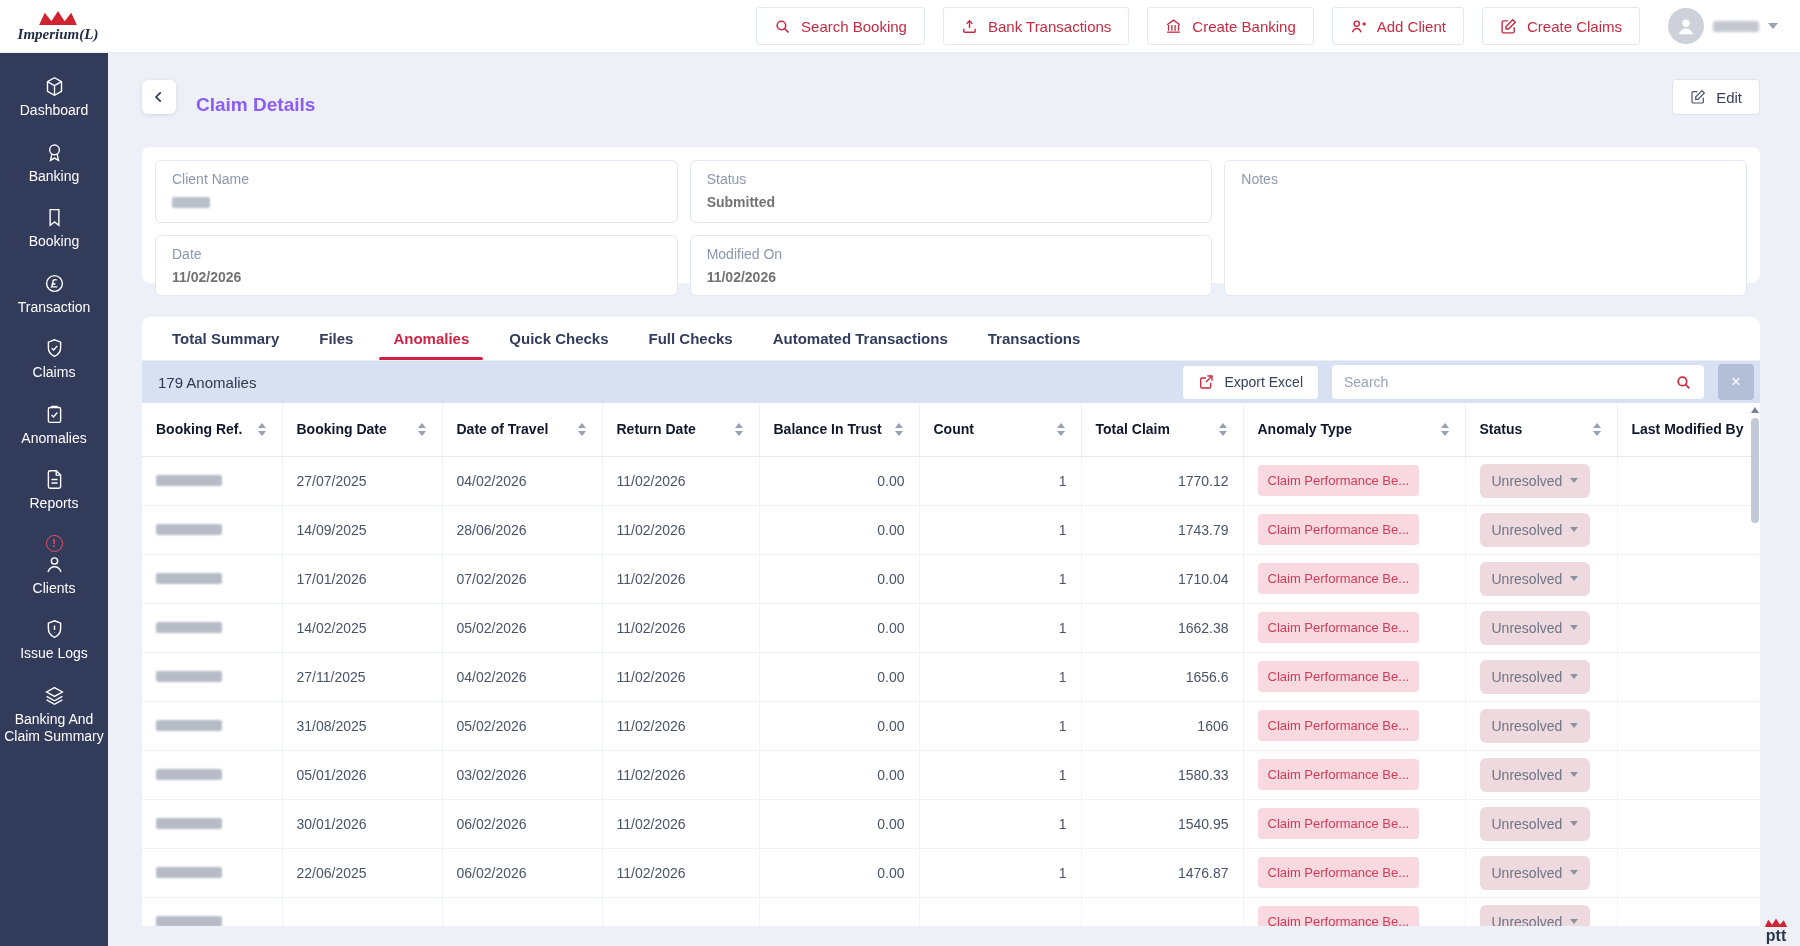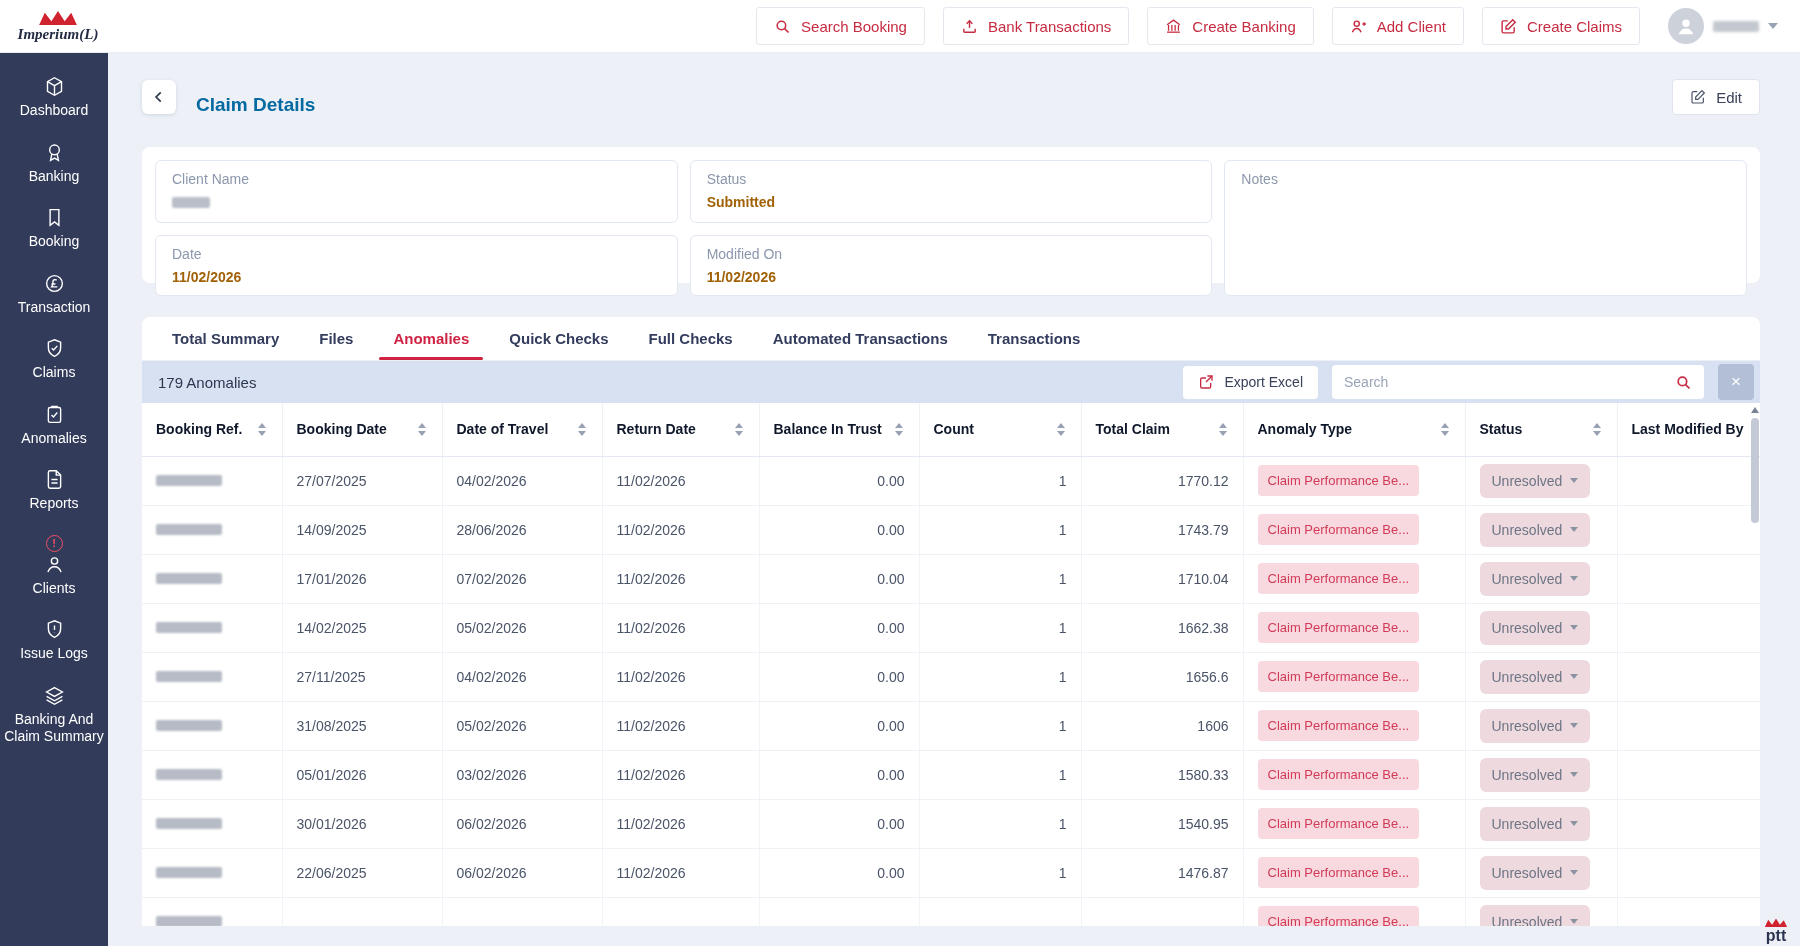--- a/index.html
+++ b/index.html
@@ -58,36 +58,36 @@
   
   .main { position:absolute; left:108px; top:53px; width:1692px; height:893px; padding:26px 40px 0 34px; }
 
   .title-row { display:flex; align-items:center; gap:20px; height:36px; }
   .back-btn {
     width:34px; height:34px; background:#fff; border:none; border-radius:6px;
     box-shadow:0 1px 4px rgba(40,50,80,.14); display:flex; align-items:center; justify-content:center;
     cursor:pointer; color:#333c52;
   }
   .back-btn svg { width:14px; height:14px; }
-  .page-title { font-size:19px; font-weight:700; color:#0369a1;margin-top:16px; }
+  .page-title { font-size:19px; font-weight:700; color:#8b5cf6;margin-top:16px; }
   .edit-btn {
     margin-left:auto; display:flex; align-items:center; gap:10px; height:36px; padding:0 17px;
     background:#fff; border:1px solid #dfe3ec; border-radius:4px;
     color:#39425a; font-size:15px; cursor:pointer; font-family:inherit;
   }
   .edit-btn svg { width:16px; height:16px; color:#4a5468; }
 
   .details-card {
     margin-top:32px; background:#fff; border-radius:8px; padding:13px;
     display:grid; grid-template-columns:1fr 1fr 1fr; grid-template-rows:1fr 1fr; gap:12px; height:136px;
   }
   .field-box { border:1px solid #e2e8f1; border-radius:6px; padding:10px 16px; background:#fff; }
   .field-notes { grid-column:3; grid-row:1 / span 2; }
   .field-label { font-size:14px; color:#8b97ac; margin-bottom:7px; }
-  .field-value { font-size:14px; font-weight:600; color:#a16207; }
+  .field-value { font-size:14px; font-weight:600; color:#737373; }
   .redact { display:inline-block; width:38px; height:11px; background:#b9bec8; border-radius:2px; filter:blur(1.3px); }
 
   
   .panel { margin-top:34px; }
   .tabs {
     background:#fff; border-radius:8px 8px 0 0; display:flex; padding:0 10px;
     height:44px; border-bottom:1px solid #eceff5;
   }
   .tab {
     padding:0 20px; display:flex; align-items:center; font-size:15px; font-weight:700;

